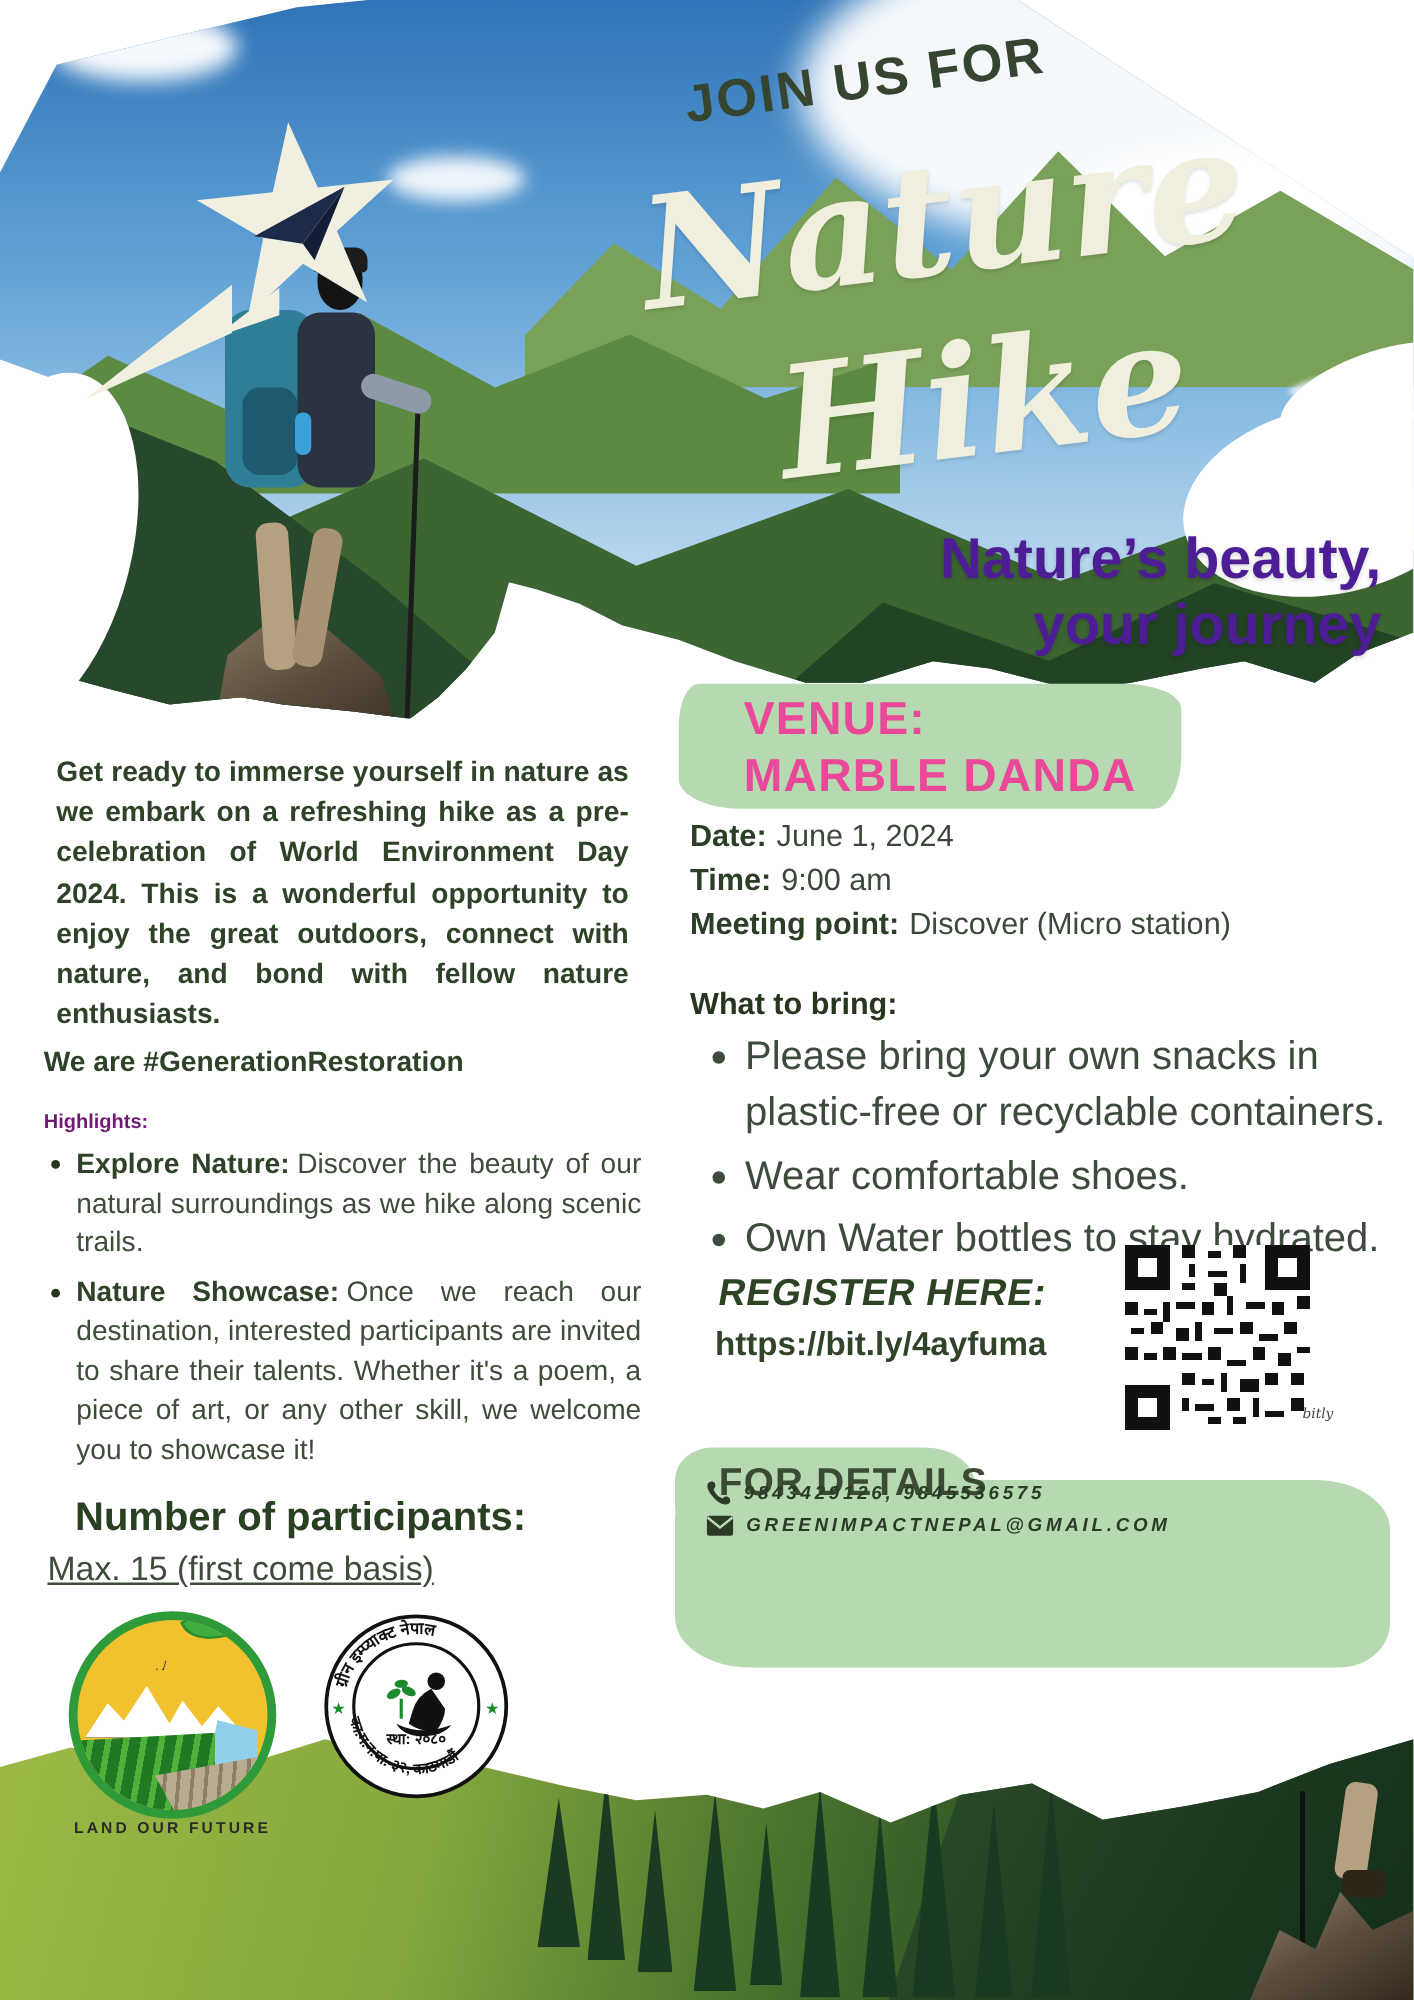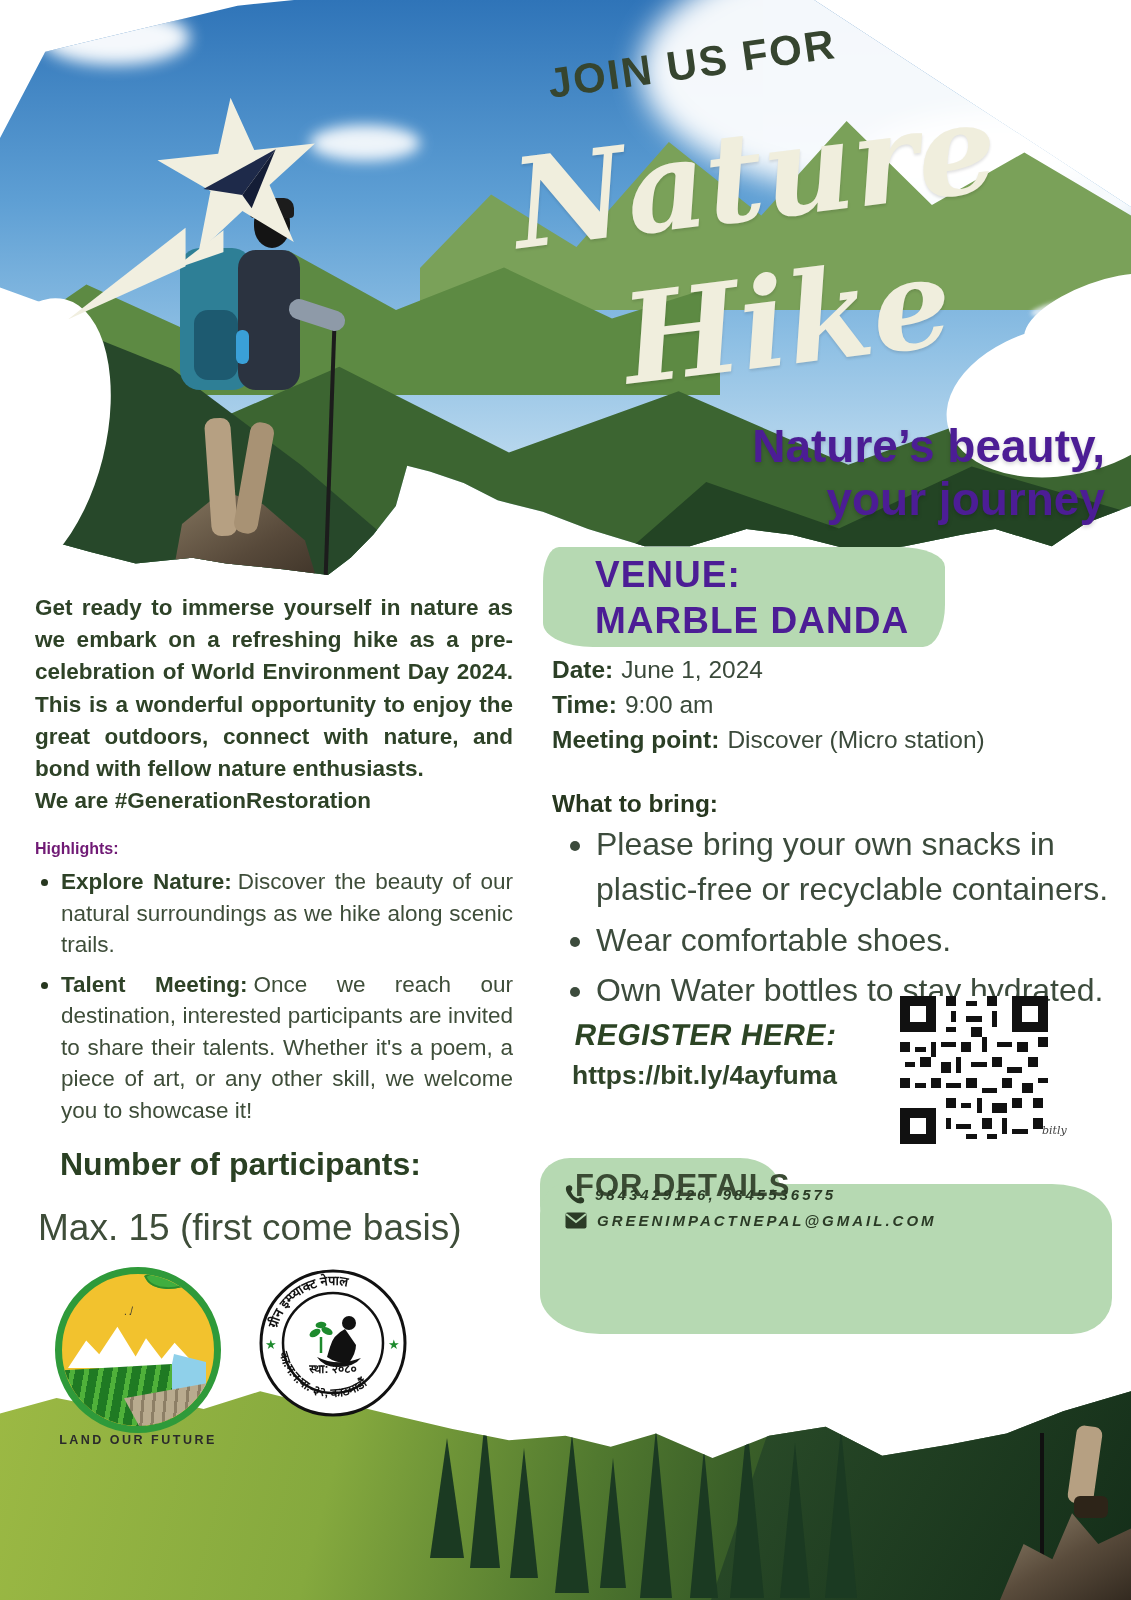--- a/index.html
+++ b/index.html
@@ -69,29 +69,29 @@
     font-size:42px;font-weight:800;letter-spacing:2px;color:#36452f;text-align:center;}
   .script{position:absolute;z-index:4;font-family:"DejaVu Serif",serif;font-style:italic;font-weight:700;
     color:#f0eedd;text-shadow:0 2px 3px rgba(0,0,0,.12);}
   .title1{left:512px;top:104px;width:470px;font-size:124px;transform:rotate(-7deg);text-align:center;}
   .title2{left:622px;top:248px;width:330px;font-size:124px;transform:rotate(-7deg);text-align:center;}
   .tagline{position:absolute;right:26px;top:420px;z-index:4;text-align:right;color:#4c1d95;
     font-size:46px;line-height:1.16;font-weight:700;text-shadow:0 2px 4px rgba(0,0,0,.18);}
 
   
   .left-col{position:absolute;left:35px;top:592px;width:478px;z-index:4;}
-  .intro{font-size:22.5px;font-weight:700;line-height:1.43;text-align:justify;color:#2e4227;margin:0;}
+  .intro{font-size:22.5px;font-weight:700;line-height:1.43;text-align:justify;color:#2e4227;margin:10px;}
   .hashtag{font-size:22.5px;font-weight:700;color:#2e4227;margin-top:3px;}
   .hl-head{margin-top:26px;font-size:16px;font-weight:800;color:#701a75;}
   .hl-list{margin:8px 0 0 0;padding-left:26px;}
   .hl-list li{font-size:22.5px;line-height:1.4;color:#3e4d39;text-align:justify;margin-bottom:8px;}
   .hl-list li::marker{color:#27371f;}
   .lead{font-weight:800;color:#2e4227;margin-right:6px;}
   .part-head{margin:20px 0 0 25px;font-size:32px;font-weight:800;color:#2a4023;}
-  .part-val{margin:24px 0 0 3px;font-size:37px;font-weight:400;color:#3e4d39;}
+  .part-val{margin:8px 0 0 3px;font-size:27px;font-weight:400;color:#3e4d39;text-decoration:underline;}
 
   
   .logo-row{display:flex;align-items:flex-start;gap:34px;margin:18px 0 0 18px;}
   .lof{width:170px;text-align:center;}
   .lof-circle{position:relative;width:152px;height:152px;margin:0 auto;border-radius:50%;
     border:7px solid #2f9a3a;background:#f2c22e;overflow:hidden;}
   .lof-mtn{position:absolute;left:6px;top:48px;width:130px;height:46px;background:#ffffff;
     filter:drop-shadow(0 1px 0 #333);
     clip-path:polygon(0 100%,14% 40%,24% 70%,38% 10%,52% 75%,60% 35%,72% 80%,82% 45%,100% 100%);}
   .lof-water{position:absolute;right:8px;top:80px;width:40px;height:40px;background:#8fd0ea;
@@ -105,21 +105,21 @@
     clip-path:polygon(0 35%,100% 0,100% 100%,18% 100%);}
   .lof-leaf{position:absolute;right:14px;top:-12px;width:52px;height:30px;background:#3fae3f;
     border-radius:0 90% 0 90%;transform:rotate(-28deg);box-shadow:inset 0 0 0 2px #2c8b2c;}
   .lof-birds{position:absolute;left:62px;top:32px;color:#333;font-size:10px;letter-spacing:2px;}
   .lof-label{margin-top:0;font-size:12.5px;font-weight:700;letter-spacing:2.5px;color:#2b2b2b;}
 
   
   .brush{position:absolute;background:#b6d9b2;z-index:3;}
   .venue-brush{left:543px;top:547px;width:402px;height:100px;border-radius:16px 46px 22px 50px/34px 20px 42px 24px;}
   .venue-text{position:absolute;left:595px;top:552px;z-index:4;}
-  .venue-label,.venue-name{font-size:37px;font-weight:800;letter-spacing:1px;color:#4c1d95;line-height:1.25;}
+  .venue-label,.venue-name{font-size:37px;font-weight:800;letter-spacing:1px;color:#ec4899;line-height:1.25;}
   .info{position:absolute;left:552px;top:652px;z-index:4;}
   .info-row{font-size:24.5px;line-height:1.43;color:#3a493a;}
   .info-label{font-weight:800;color:#2b3f26;margin-right:8px;}
   .bring-head{position:absolute;left:552px;top:790px;z-index:4;font-size:24.5px;font-weight:800;color:#27371f;}
   .bring-list{position:absolute;left:566px;top:822px;width:525px;margin:0;padding-left:30px;z-index:4;}
   .bring-list li{font-size:32px;line-height:1.4;color:#3c4b3c;margin-bottom:6px;}
   .bring-list li::marker{color:#3c4b3c;}
   .reg-head{position:absolute;left:575px;top:1018px;z-index:4;font-size:30px;font-weight:800;
     color:#2c4424;transform:skewX(-10deg);letter-spacing:.5px;}
   .reg-url{position:absolute;left:572px;top:1060px;z-index:4;font-size:26.5px;font-weight:800;color:#2f4429;}
@@ -206,21 +206,21 @@
 
   <div class="left-col">
     <p class="intro">Get ready to immerse yourself in nature as we embark on a refreshing hike as a pre-celebration of World Environment Day 2024. This is a wonderful opportunity to enjoy the great outdoors, connect with nature, and bond with fellow nature enthusiasts.</p>
     <div class="hashtag">We are #GenerationRestoration</div>
     <div class="hl-head">Highlights:</div>
     <ul class="hl-list">
       <li>
         <span class="lead">Explore Nature:</span><span>Discover the beauty of our natural surroundings as we hike along scenic trails.</span>
       </li>
       <li>
-        <span class="lead">Talent Meeting:</span><span>Once we reach our destination, interested participants are invited to share their talents. Whether it's a poem, a piece of art, or any other skill, we welcome you to showcase it!</span>
+        <span class="lead">Nature Showcase:</span><span>Once we reach our destination, interested participants are invited to share their talents. Whether it's a poem, a piece of art, or any other skill, we welcome you to showcase it!</span>
       </li>
     </ul>
     <div class="part-head">Number of participants:</div>
     <div class="part-val">Max. 15 (first come basis)</div>
 
     <div class="logo-row">
       <div class="lof">
         <div class="lof-circle">
           <div class="lof-birds">..̸</div>
           <div class="lof-mtn"></div>

